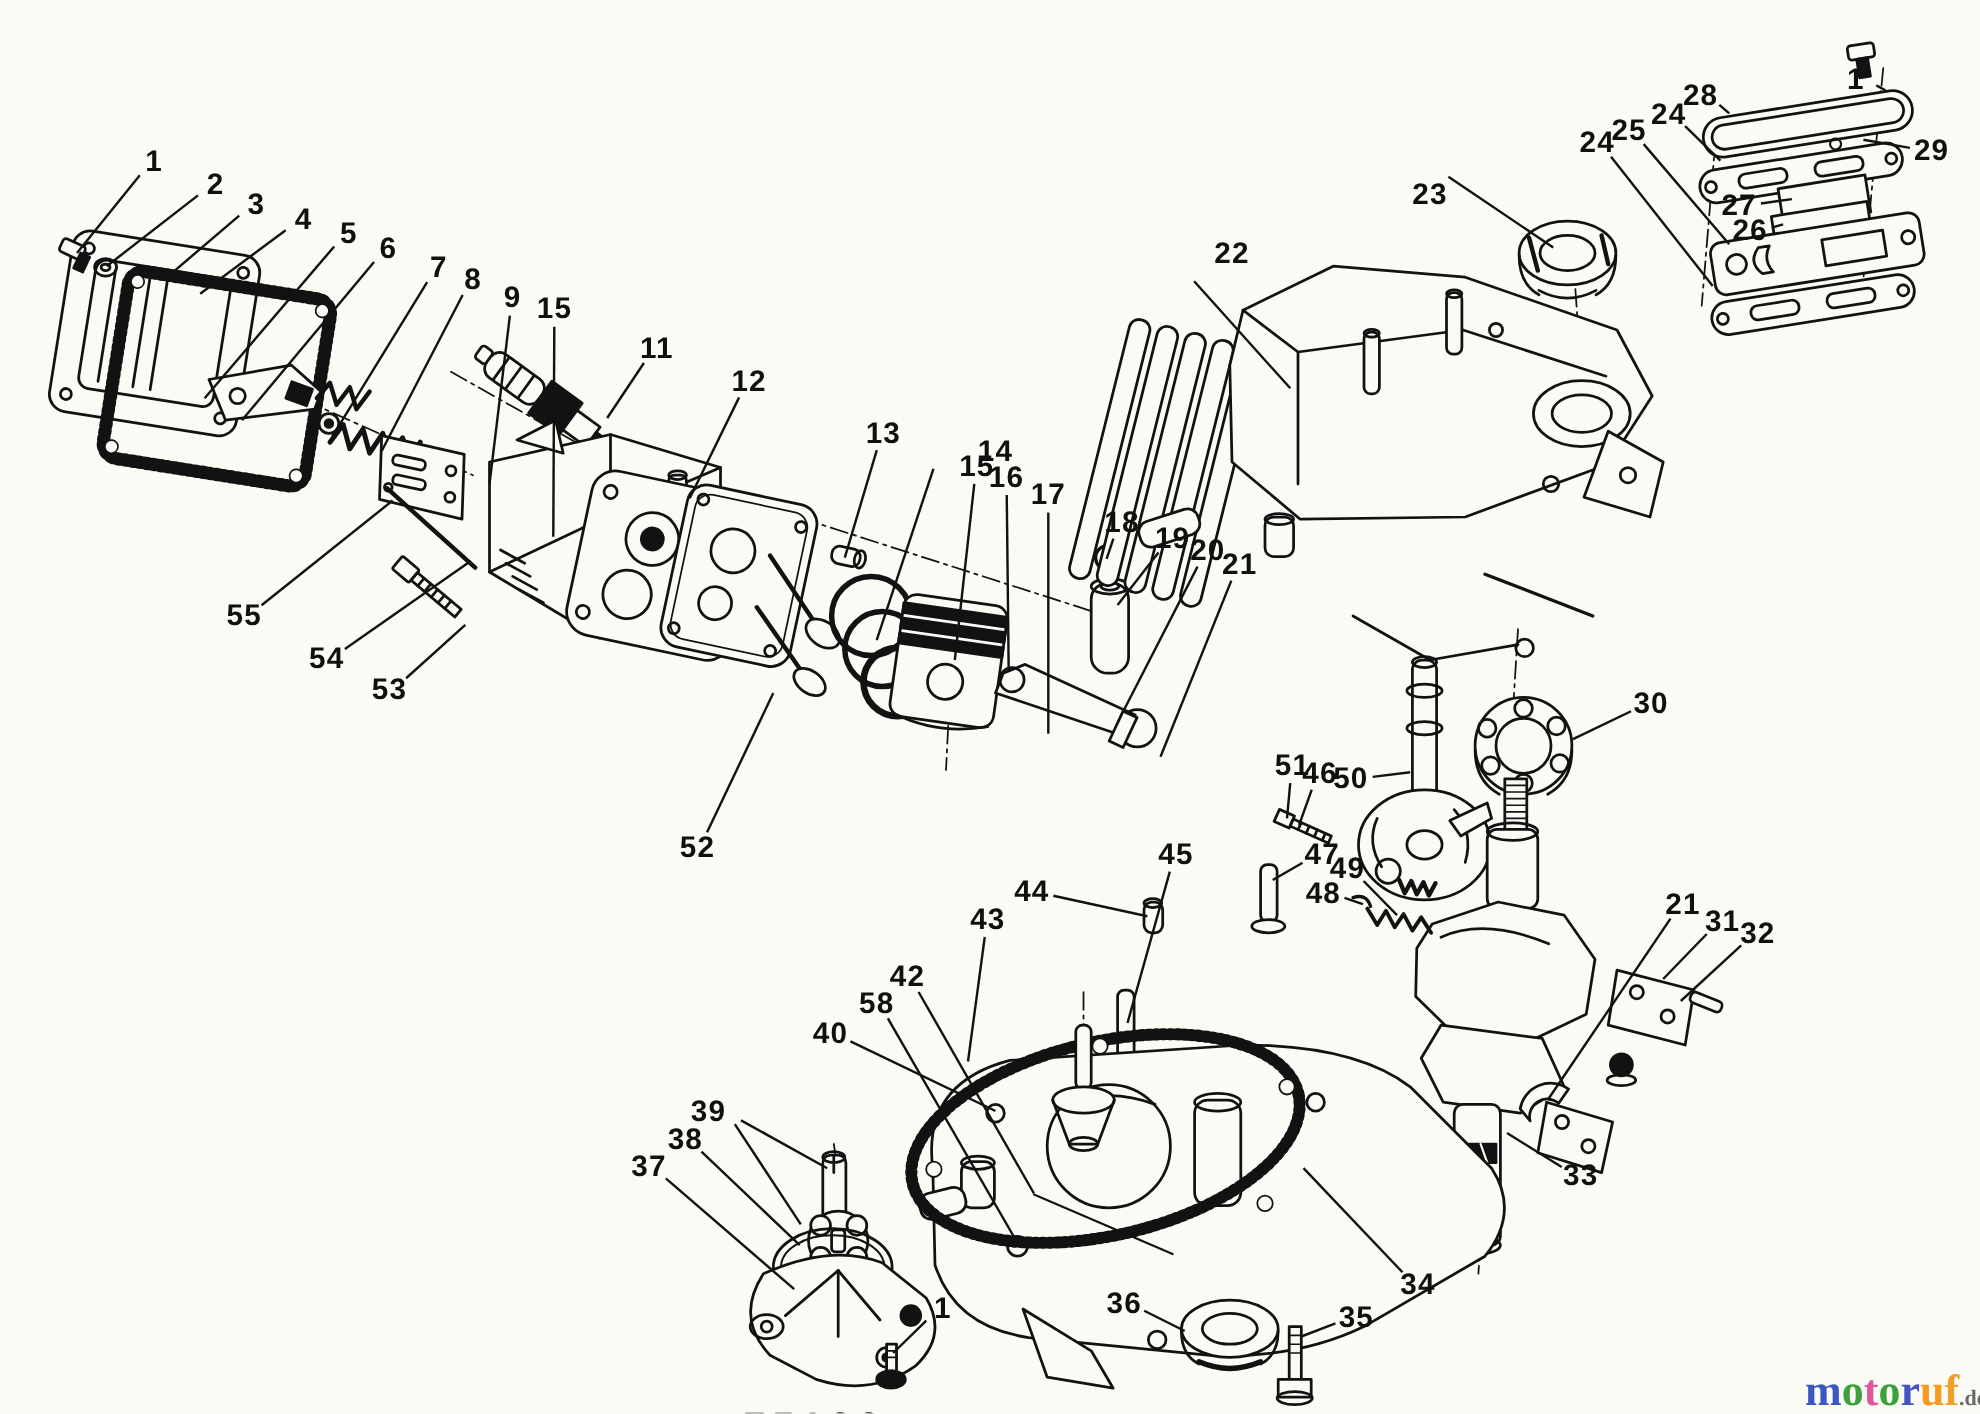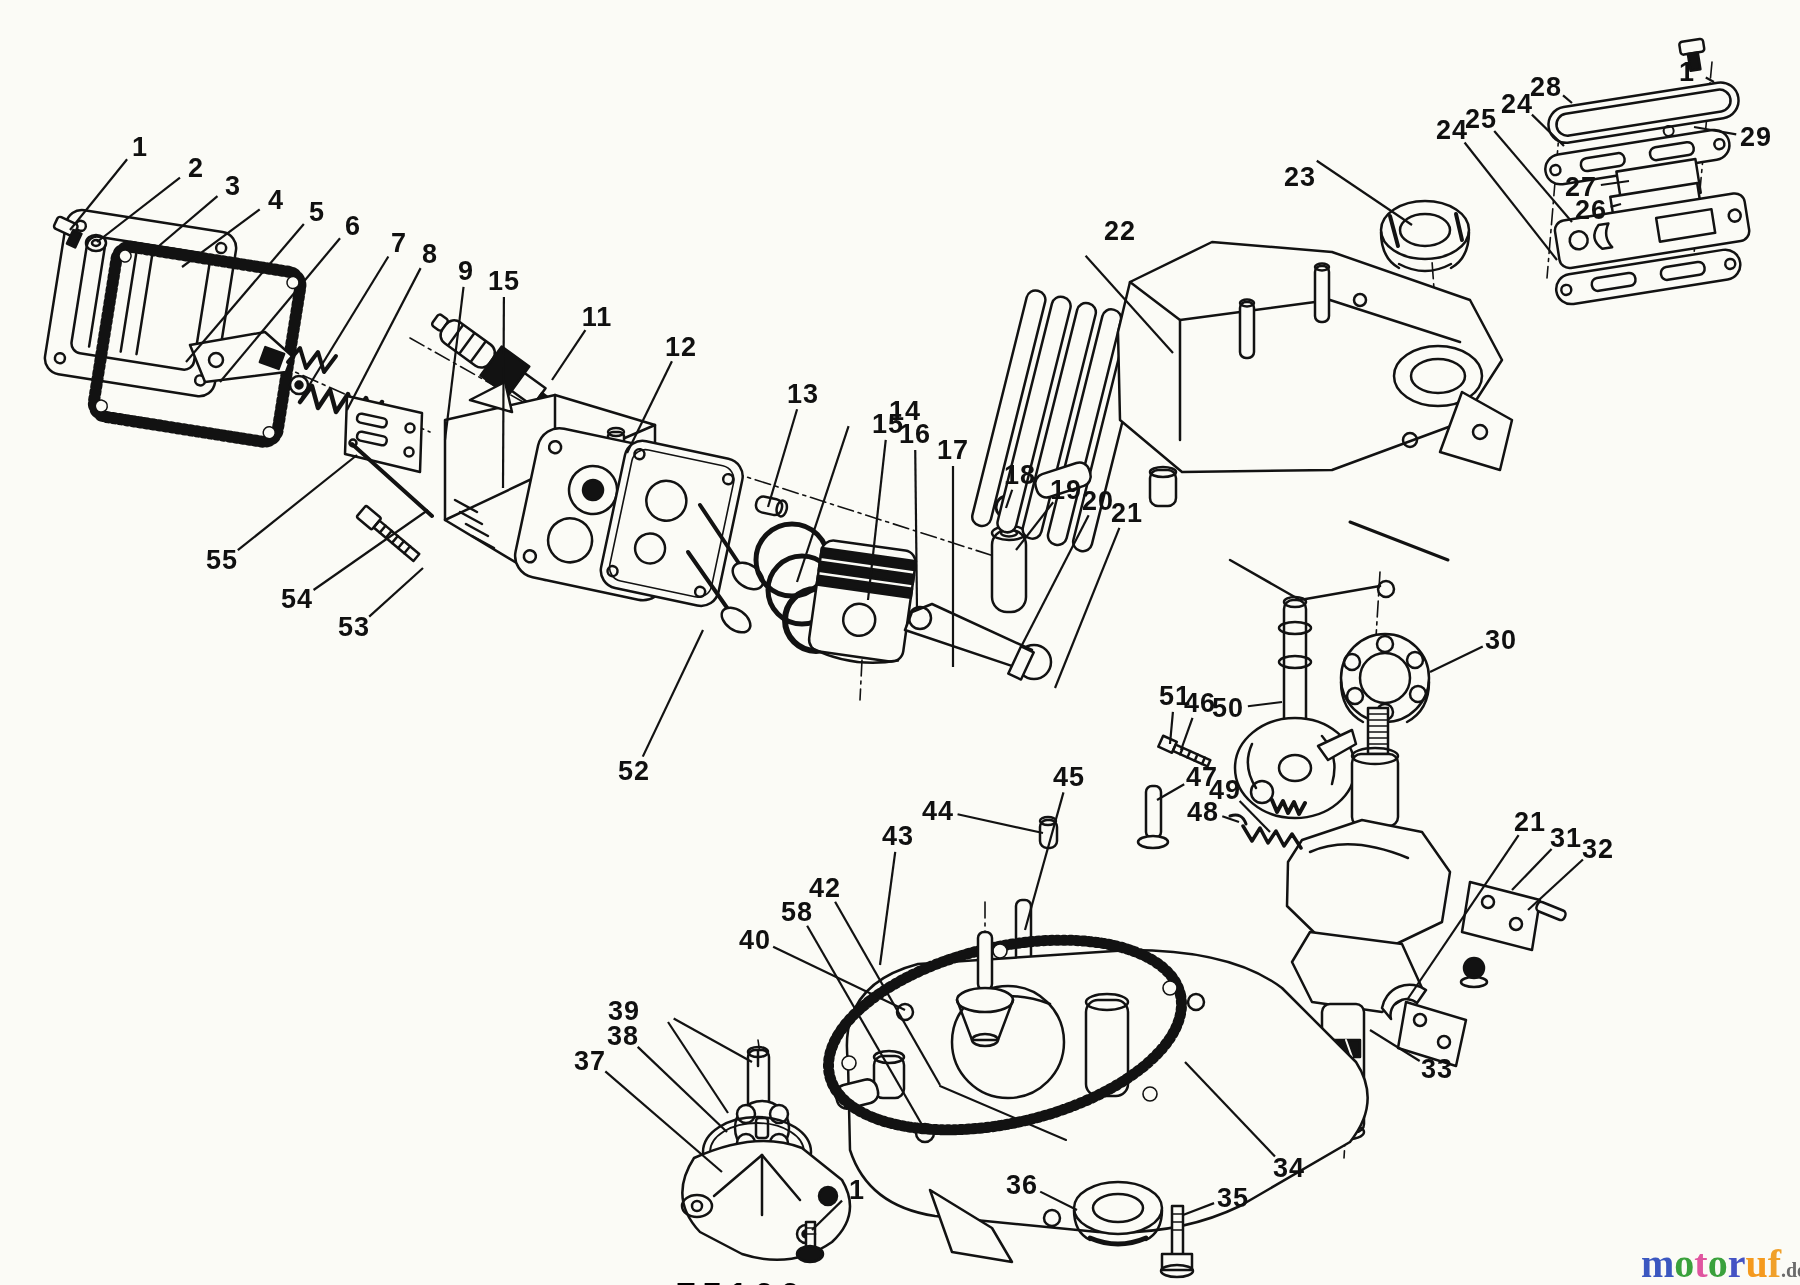--- a/index.html
+++ b/index.html
@@ -511,21 +511,21 @@
       <div class="callout" style="left: 1203px; top: 812px;">48</div>
       <div class="callout" style="left: 1530px; top: 822px;">21</div>
       <div class="callout" style="left: 1566px; top: 838px;">31</div>
       <div class="callout" style="left: 1598px; top: 849px;">32</div>
       <div class="callout" style="left: 1437px; top: 1069px; text-align: center;">33</div>
       <div class="callout" style="left: 1289px; top: 1168px;">34</div>
       <div class="callout" style="left: 1233px; top: 1198px;">35</div>
       <div class="callout" style="left: 1022px; top: 1185px;">36</div>
       <div class="callout" style="left: 590px; top: 1061px;">37</div>
       <div class="callout" style="left: 623px; top: 1036px;">38</div>
-      <div class="callout" style="left: 624px; top: 1011px;">39</div>
+      <div class="callout" style="left: 644px; top: 1011px;">39</div>
       <div class="callout" style="left: 755px; top: 940px;">40</div>
       <div class="callout" style="left: 797px; top: 912px;">58</div>
       <div class="callout" style="left: 825px; top: 888px;">42</div>
       <div class="callout" style="left: 898px; top: 836px;">43</div>
       <div class="callout" style="left: 938px; top: 811px;">44</div>
       <div class="callout" style="left: 1069px; top: 777px;">45</div>
       <div class="callout" style="left: 634px; top: 771px;">52</div>
       <div class="callout" style="left: 354px; top: 627px;">53</div>
       <div class="callout" style="left: 297px; top: 599px;">54</div>
       <div class="callout" style="left: 222px; top: 560px;">55</div>

